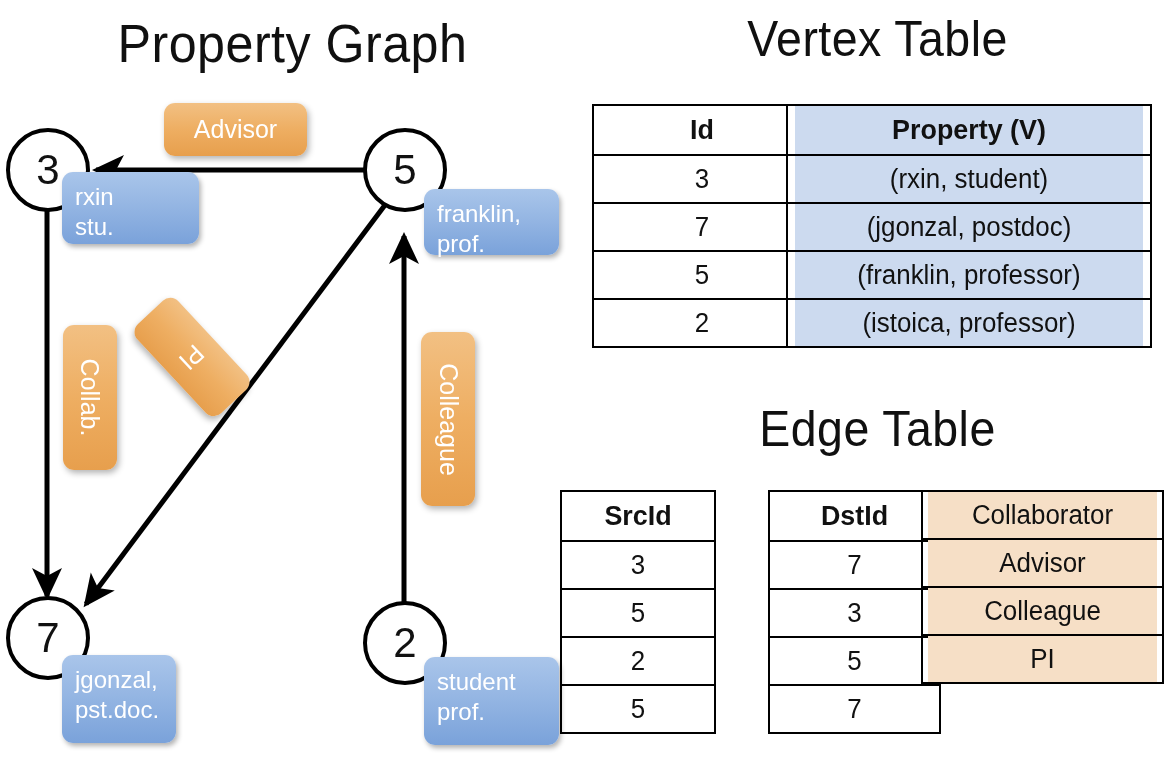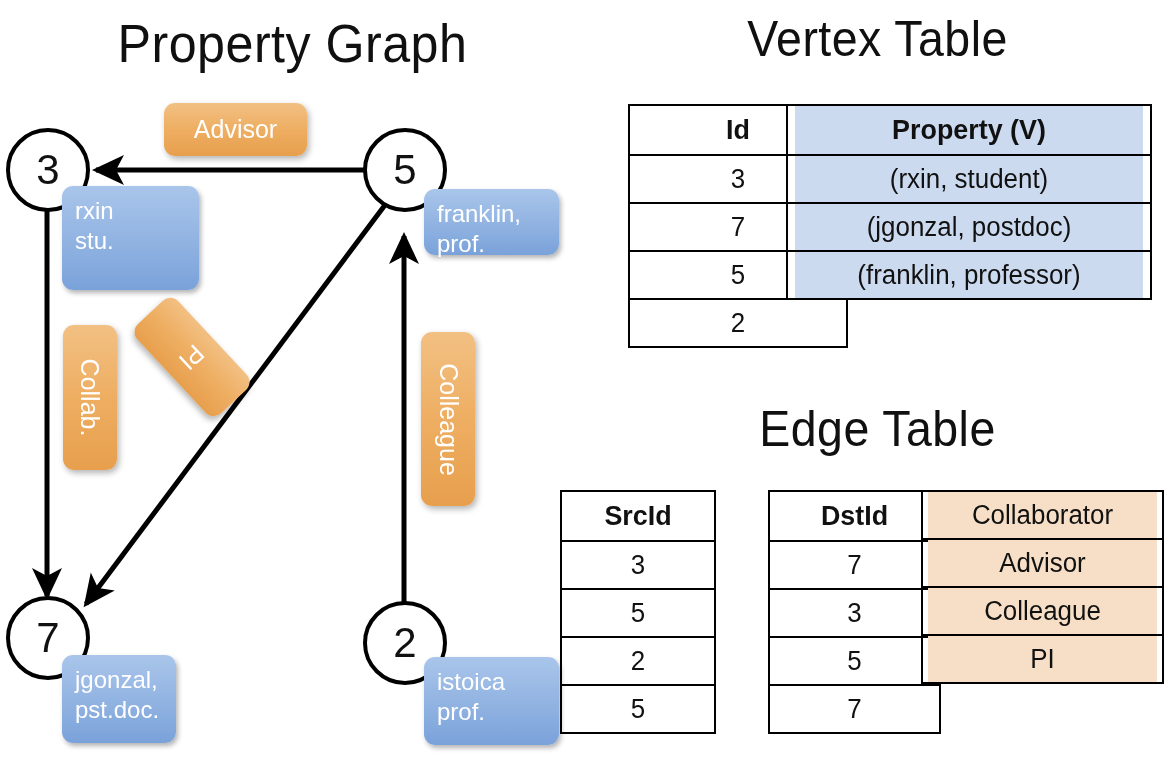--- a/index.html
+++ b/index.html
@@ -127,21 +127,21 @@
   }
   .tbl th {
     font-weight: bold;
     font-size: 28px;
     height: 48px;
   }
   .cell-white { background: #ffffff; }
   .cell-blue  { background: #ccdaef; }
   .cell-peach { background: #f6dfc6; }
 
-  #vertex-id-table   { left: 592px; top: 104px; width: 220px; margin-left: 36px; }
+  #vertex-id-table   { left: 592px; top: 104px; width: 220px; }
   #vertex-prop-table { left: 786px; top: 104px; width: 366px; }
   #edge-src-table    { left: 560px; top: 490px; width: 156px; }
   #edge-dst-table    { left: 768px; top: 490px; width: 173px; }
   #edge-prop-table   { left: 921px; top: 490px; width: 243px; }
 </style>
 </head>
 <body>
 
 <div class="title" id="title-property-graph">Property Graph</div>
 
@@ -173,37 +173,37 @@
   <div class="node" style="left:363px; top:128px;">
     <span>5</span>
   </div>
   <div class="node" style="left:6px; top:596px;">
     <span>7</span>
   </div>
   <div class="node" style="left:363px; top:601px;">
     <span>2</span>
   </div>
 
-  <div class="vbox" style="left:62px; top:186px; width:137px; height:104px;">
+  <div class="vbox" style="left:62px; top:172px; width:137px; height:72px;">
     <div>rxin</div>
     <div>stu.</div>
   </div>
 
   <div class="vbox" style="left:424px; top:189px; width:135px; height:66px;">
     <div>franklin,</div>
     <div>prof.</div>
   </div>
 
   <div class="vbox" style="left:62px; top:655px; width:114px; height:88px;">
     <div>jgonzal,</div>
     <div>pst.doc.</div>
   </div>
 
   <div class="vbox" style="left:424px; top:657px; width:135px; height:88px;">
-    <div>istoica</div>
+    <div>student</div>
     <div>prof.</div>
   </div>
 
   <div class="ebox" style="left:164px; top:103px; width:143px; height:53px;">
     <span>Advisor</span>
   </div>
 
   <div class="ebox rot90" style="left:63px; top:325px; width:54px; height:145px;">
     <span>Collab.</span>
   </div>
@@ -244,20 +244,23 @@
   </tr>
   <tr>
     <td class="cell-blue">(rxin, student)</td>
   </tr>
   <tr>
     <td class="cell-blue">(jgonzal, postdoc)</td>
   </tr>
   <tr>
     <td class="cell-blue">(franklin, professor)</td>
   </tr>
+  <tr>
+    <td class="cell-blue">(istoica, professor)</td>
+  </tr>
 </tbody>
   </table>
 
 <table class="tbl" id="edge-src-table">
   <tbody>
       <tr>
     <th class="cell-white">SrcId</th>
   </tr>
   <tr>
     <td class="cell-white">3</td>

